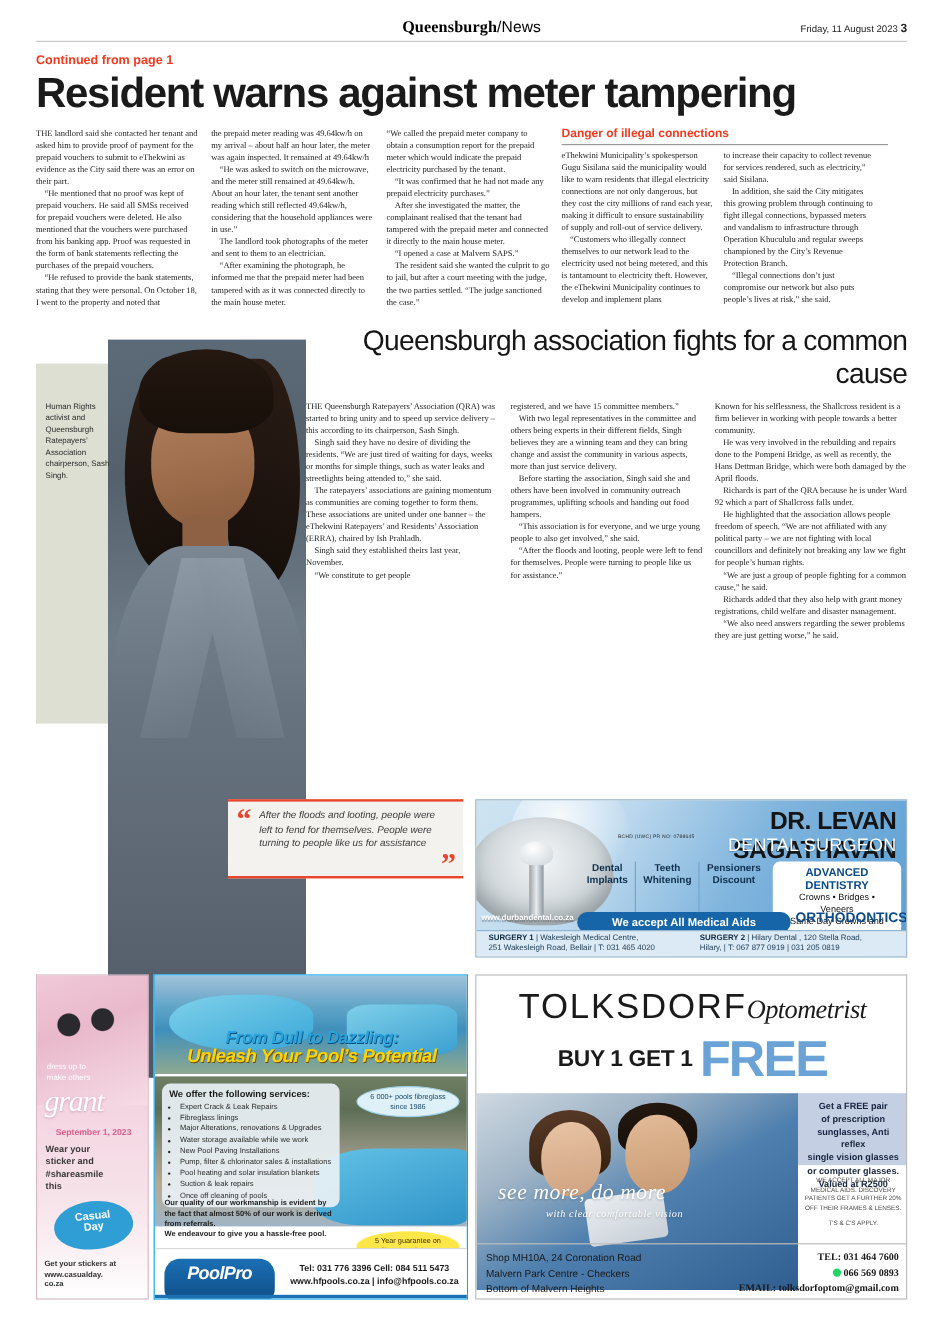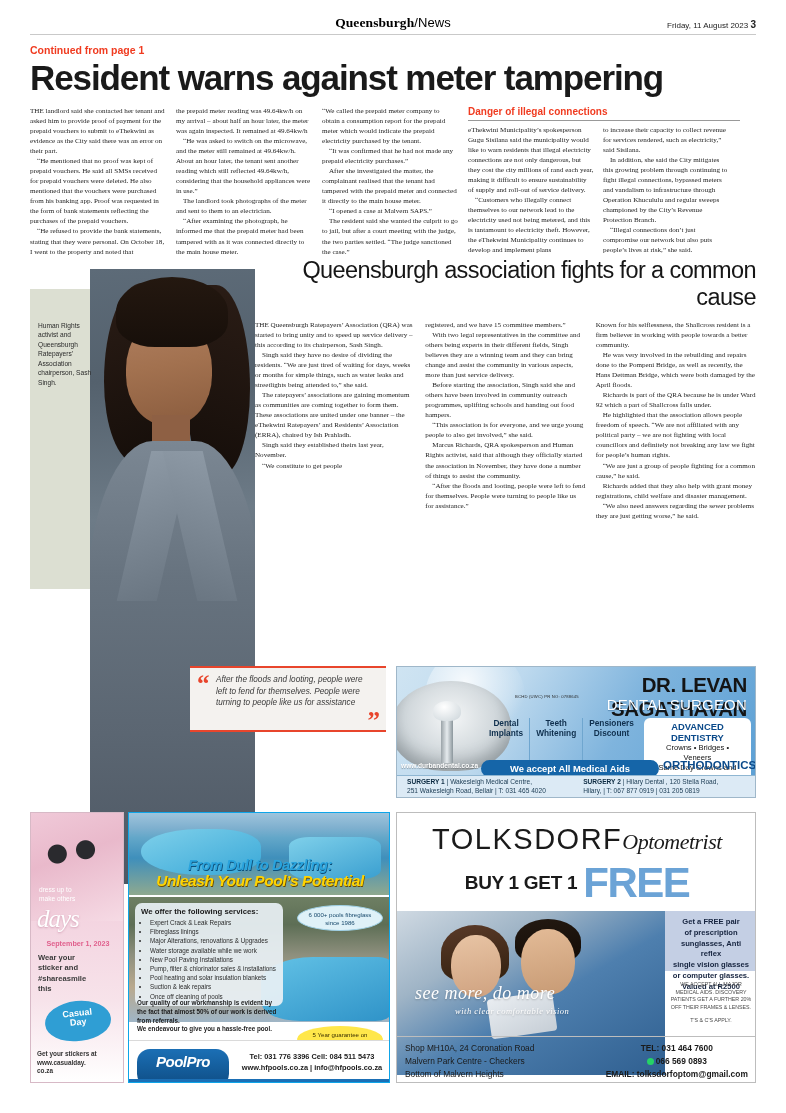--- a/index.html
+++ b/index.html
@@ -49,21 +49,21 @@
   .bodytext p.ind { text-indent: 7px; }
   .subhead {
     color: #f03b20; font-family: "Liberation Sans", sans-serif;
     font-weight: bold; font-size: 10px; margin-bottom: 3px;
   }
   .subrule { border-top: 1px solid #999; margin-bottom: 4px; }
   .sub-cols { display: flex; gap: 9px; }
   .sub-cols .sc { width: 126px; }
 
   
-  .a2-wrap { position: relative; }
+  .a2-wrap { margin-top: 14px; position: relative; }
   .a2-head {
     font-family: "Liberation Sans", sans-serif; font-weight: 300;
     font-size: 23.5px; letter-spacing: -.6px; color: #161616;
     text-align: right; margin-bottom: 9px; padding-left: 220px;
   }
   .a2-body { display: flex; gap: 10px; margin-left: 225px; }
   .a2-body .col { width: 163px; }
 
   
   .photo-block {
@@ -400,21 +400,21 @@
   .opt-disclaimer {
     position: absolute; left: 268px; top: 162px; width: 92px;
     text-align: center; font-size: 5.3px; color: #4a4a4a; line-height: 1.45; padding: 6px 4px;
   }
   .opt-tsc { margin-top: 5px; }
   .opt-footer {
     position: absolute; left: 0; bottom: 0; width: 360px; height: 46px;
     border-top: 1px solid #bdbdbd; display: flex; padding: 5px 8px;
   }
   .opt-addr { width: 58%; font-size: 8.4px; color: #1a1a1a; line-height: 1.52; }
-  .opt-phone { width: 42%; text-align: center; font-size: 8.4px; color: #1a1a1a; line-height: 1.52; font-weight: bold; }
+  .opt-phone { width: 42%; text-align: right; font-size: 8.4px; color: #1a1a1a; line-height: 1.52; font-weight: bold; font-family: Liberation Serif, serif; }
   .wa-dot {
     display: inline-block; width: 7px; height: 7px; border-radius: 50%;
     background: #25d366; margin-right: 2px; vertical-align: -1px;
   }
 </style>
 </head>
 <body>
 
 <div class="page">
 
@@ -506,21 +506,20 @@
           <p class="ind">Singh said they established theirs last year, November.</p>
           <p class="ind">“We constitute to get people</p>
         </div>
       </div>
       <div class="col">
         <div class="bodytext">
           <p>registered, and we have 15 committee members.”</p>
           <p class="ind">With two legal representatives in the committee and others being experts in their different fields, Singh believes they are a winning team and they can bring change and assist the community in various aspects, more than just service delivery.</p>
           <p class="ind">Before starting the association, Singh said she and others have been involved in community outreach programmes, uplifting schools and handing out food hampers.</p>
           <p class="ind">“This association is for everyone, and we urge young people to also get involved,” she said.</p>
-          <p class="ind">Marcus Richards, QRA spokesperson and Human Rights activist, said that although they officially started the association in November, they have done a number of things to assist the community.</p>
           <p class="ind">“After the floods and looting, people were left to fend for themselves. People were turning to people like us for assistance.”</p>
         </div>
       </div>
       <div class="col">
         <div class="bodytext">
           <p>Known for his selflessness, the Shallcross resident is a firm believer in working with people towards a better community.</p>
           <p class="ind">He was very involved in the rebuilding and repairs done to the Pompeni Bridge, as well as recently, the Hans Dettman Bridge, which were both damaged by the April floods.</p>
           <p class="ind">Richards is part of the QRA because he is under Ward 92 which a part of Shallcross falls under.</p>
           <p class="ind">He highlighted that the association allows people freedom of speech. “We are not affiliated with any political party – we are not fighting with local councillors and definitely not breaking any law  we fight for people’s human rights.</p>
           <p class="ind">“We are just a group of people fighting for a common cause,” he said.</p>
@@ -574,21 +573,21 @@
         <span style="white-space:pre-line">| Hilary Dental , 120 Stella Road,
 Hilary,  |  T: 067 877 0919 | 031 205 0819</span>
       </div>
     </div>
   </div>
 
   <div class="ad-casual">
     <div class="casual-photo"></div>
     <div class="casual-line1" style="white-space:pre-line">dress up to
 make others</div>
-    <div class="casual-smile">days</div>
+    <div class="casual-smile">grant</div>
     <div class="casual-date">September 1, 2023</div>
     <div class="casual-cta" style="white-space:pre-line">Wear your
 sticker and
 #shareasmile
 this</div>
     <div class="casual-logo" style="white-space:pre-line">Casual
 Day</div>
     <div class="casual-foot" style="white-space:pre-line">Get your stickers at
 www.casualday.
 co.za</div>

